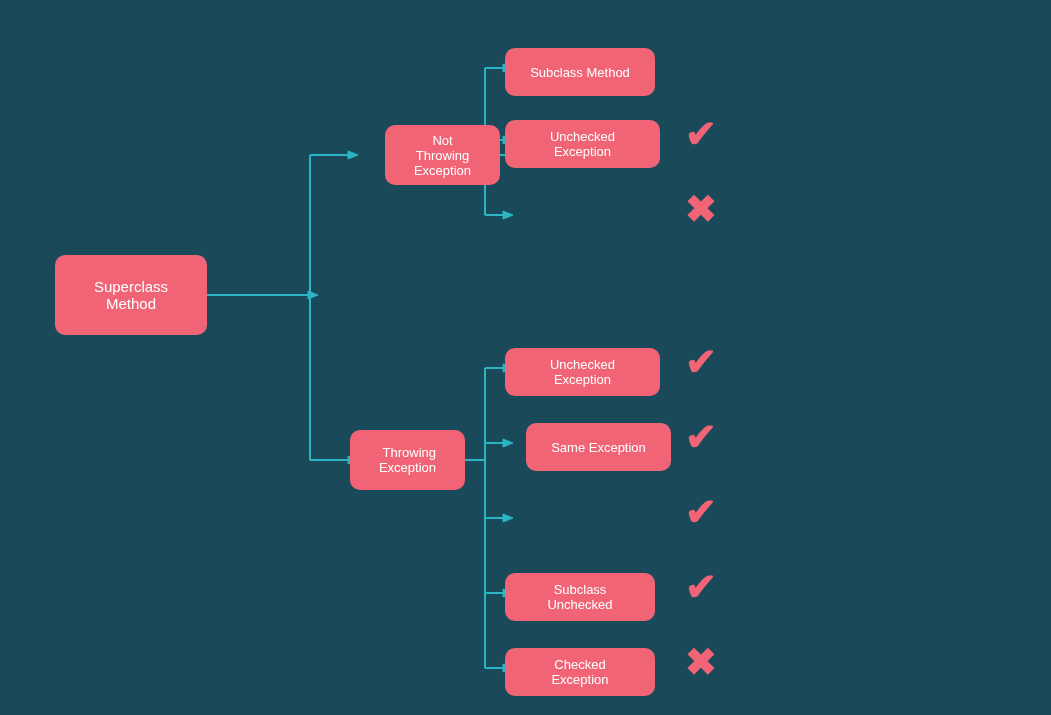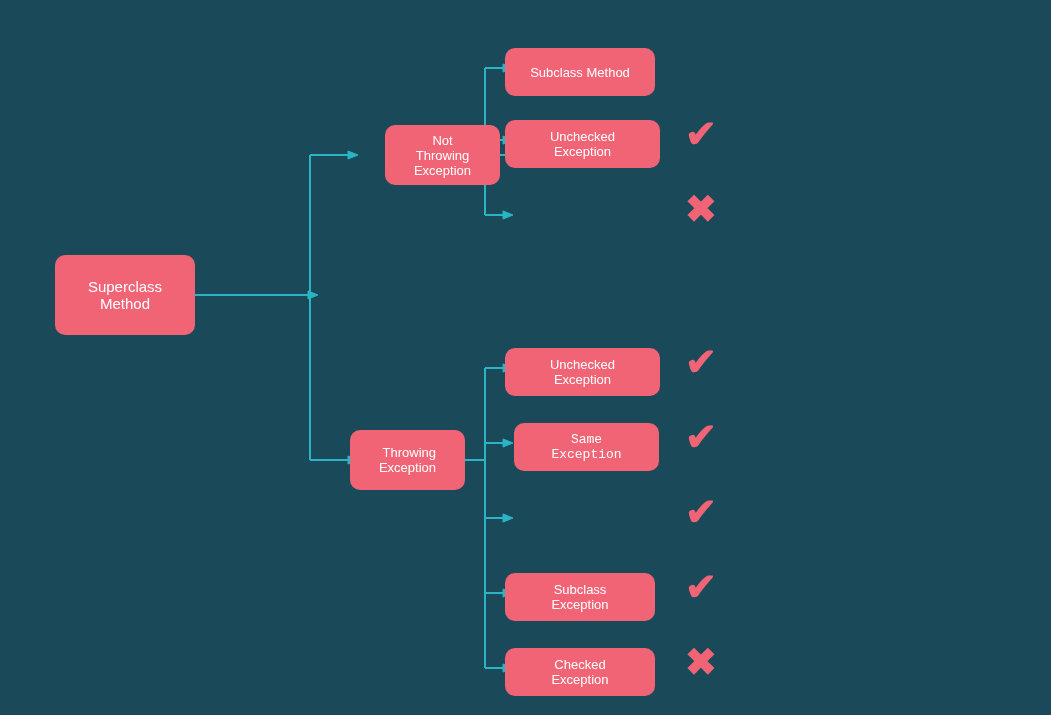--- a/index.html
+++ b/index.html
@@ -97,21 +97,21 @@
     <line x1="485" y1="518" x2="505" y2="518"></line>
     <polygon points="503,514 513,518 503,522"></polygon>
 
     <line x1="485" y1="593" x2="505" y2="593"></line>
     <polygon points="503,589 513,593 503,597"></polygon>
 
     <line x1="485" y1="668" x2="505" y2="668"></line>
     <polygon points="503,664 513,668 503,672"></polygon>
   </svg>
 
-  <div class="node" style="left:55px; top:255px; width:140px; height:80px; font-size:15px;">
+  <div class="node" style="left:55px; top:255px; width:152px; height:80px; font-size:15px;">
     <span>Superclass
 Method</span>
   </div>
 
   <div class="node" style="left:350px; top:125px; width:115px; height:60px; font-size:13px;margin-left:35px;">
     <span>Not Throwing<br>Exception</span>
   </div>
 
   <div class="node" style="left:350px; top:430px; width:115px; height:60px; font-size:13px;text-align:right;">
     <span>Throwing<br>Exception</span>
@@ -123,27 +123,27 @@
 
   <div class="node" style="left:505px; top:120px; width:155px; height:40px; font-size:13px;">
     <span>Unchecked Exception</span>
   </div>
 
 
   <div class="node" style="left:505px; top:348px; width:155px; height:40px; font-size:13px;">
     <span>Unchecked Exception</span>
   </div>
 
-  <div class="node" style="left:514px; top:423px; width:145px; height:40px; font-size:13px;font-family:Liberation Mono, monospace;">
+  <div class="node" style="left:526px; top:423px; width:145px; height:40px; font-size:13px;">
     <span>Same Exception</span>
   </div>
 
 
   <div class="node" style="left:505px; top:573px; width:150px; height:40px; font-size:13px;">
-    <span>Subclass Exception</span>
+    <span>Subclass Unchecked</span>
   </div>
 
   <div class="node" style="left:505px; top:648px; width:150px; height:40px; font-size:13px;">
     <span>Checked Exception</span>
   </div>
 
   <div class="icon check" style="left:685px; top:112px; font-size:38px; color:#f06475;">✔</div>
 
   <div class="icon cross" style="left:685px; top:187px; font-size:38px; color:#f06475;">✖</div>
 

